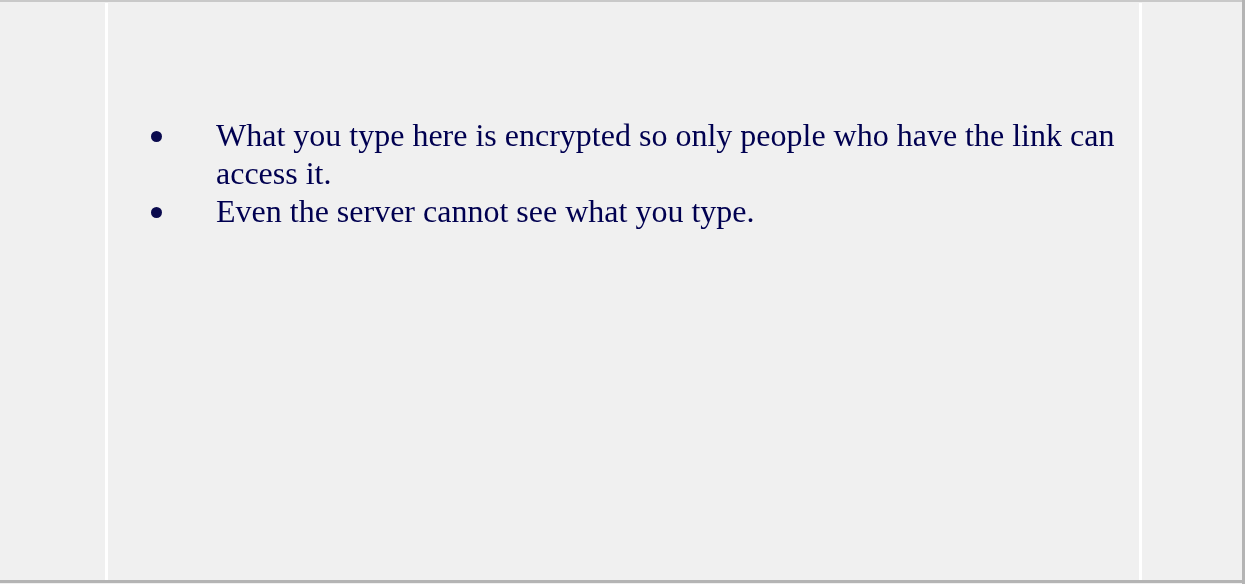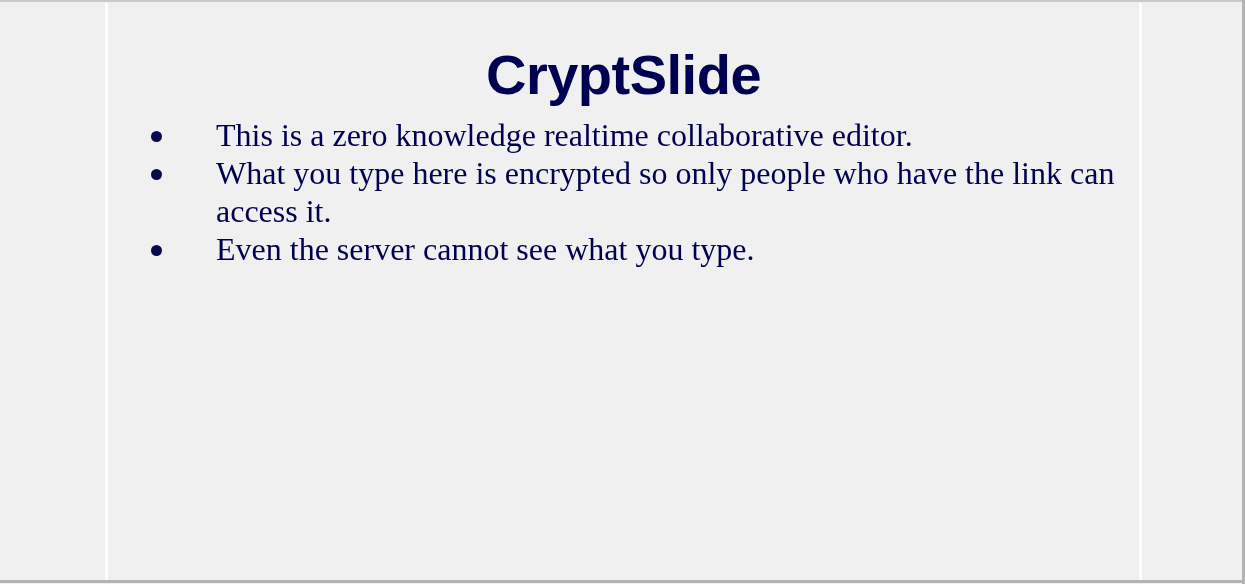--- a/index.html
+++ b/index.html
@@ -105,29 +105,24 @@
 </style>
 </head>
 <body>
 
 <div id="stage">
 
   <div class="edge-line-top"></div>
 
   <div id="slide">
 
-    <div id="slide-title">CryptSlide</div>
 
     <div id="slide-body">
       <ul class="bullet-list">
 
-        <li class="bullet-item">
-          <span class="bullet-dot"></span>
-          <span class="bullet-text">This is a zero knowledge realtime collaborative editor.</span>
-        </li>
 
         <li class="bullet-item">
           <span class="bullet-dot"></span>
           <span class="bullet-text">What you type here is encrypted so only people who have the link can access it.</span>
         </li>
 
         <li class="bullet-item">
           <span class="bullet-dot"></span>
           <span class="bullet-text">Even the server cannot see what you type.</span>
         </li>

